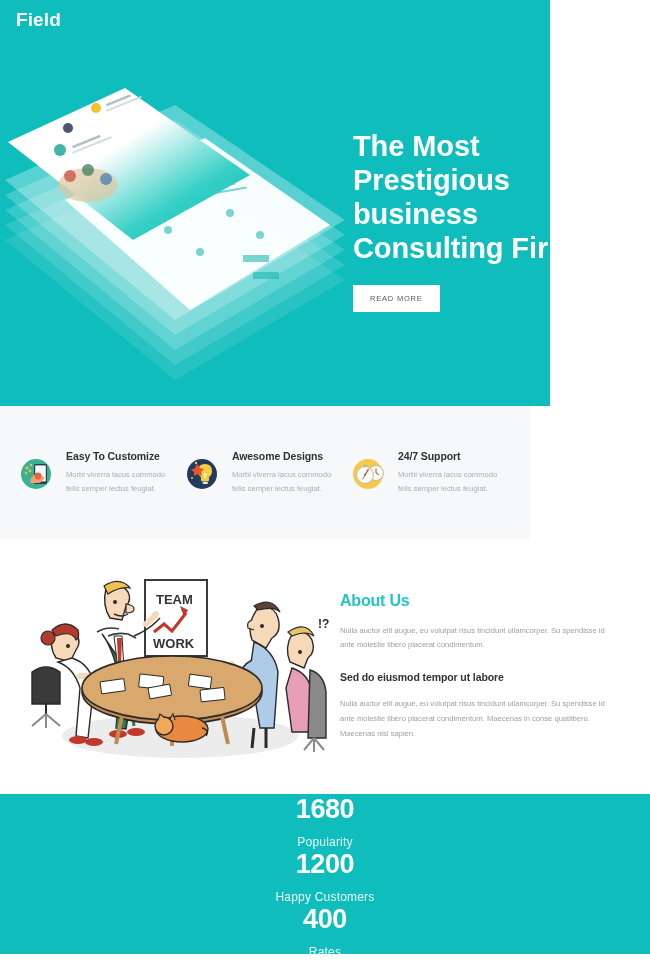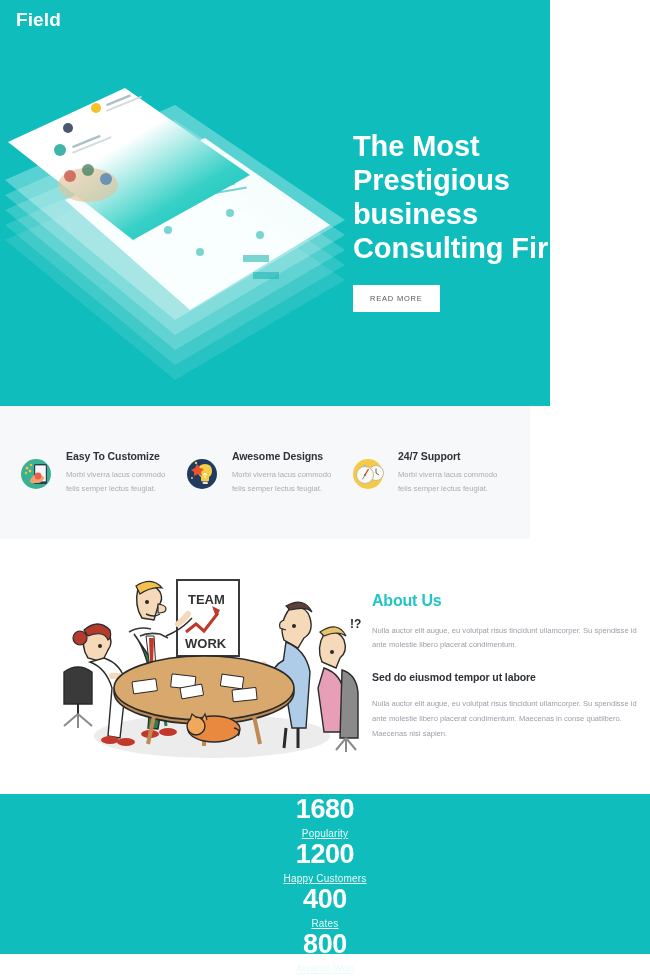--- a/index.html
+++ b/index.html
@@ -137,21 +137,20 @@
   }
 
   
   .about {
     position:relative;
     width:650px;
     height:255px;
     background:#ffffff;
     display:flex;
     align-items:center;
-    padding-left:32px;
   }
   .about-illus { width:310px; height:205px; margin-left:22px; flex:0 0 auto; }
   .about-copy { margin-left:8px; width:270px; }
   .about-title {
     color:#23C4C4;
     font-size:16px;
     font-weight:bold;
     letter-spacing:-.2px;
   }
   .about-p {
@@ -179,25 +178,24 @@
     flex-direction:column;
   }
   .counter { flex:1; text-align:center; }
   .counter-num {
     color:#ffffff;
     font-size:27px;
     font-weight:bold;
     letter-spacing:-.4px;
   }
   .counter-label {
-    margin-top:3px;
+    margin-top:10px;
     color:#EAFBFA;
-    font-size:10px;
+    font-size:12px;
     letter-spacing:.2px;
-    text-decoration:underline;
   }
 </style>
 </head>
 <body>
 
 <section class="hero">
 
   <svg class="stack" viewBox="0 0 350 320" xmlns="http://www.w3.org/2000/svg">
     <defs>
       <linearGradient id="tealfade" x1="0" y1="0" x2="1" y2="1">

